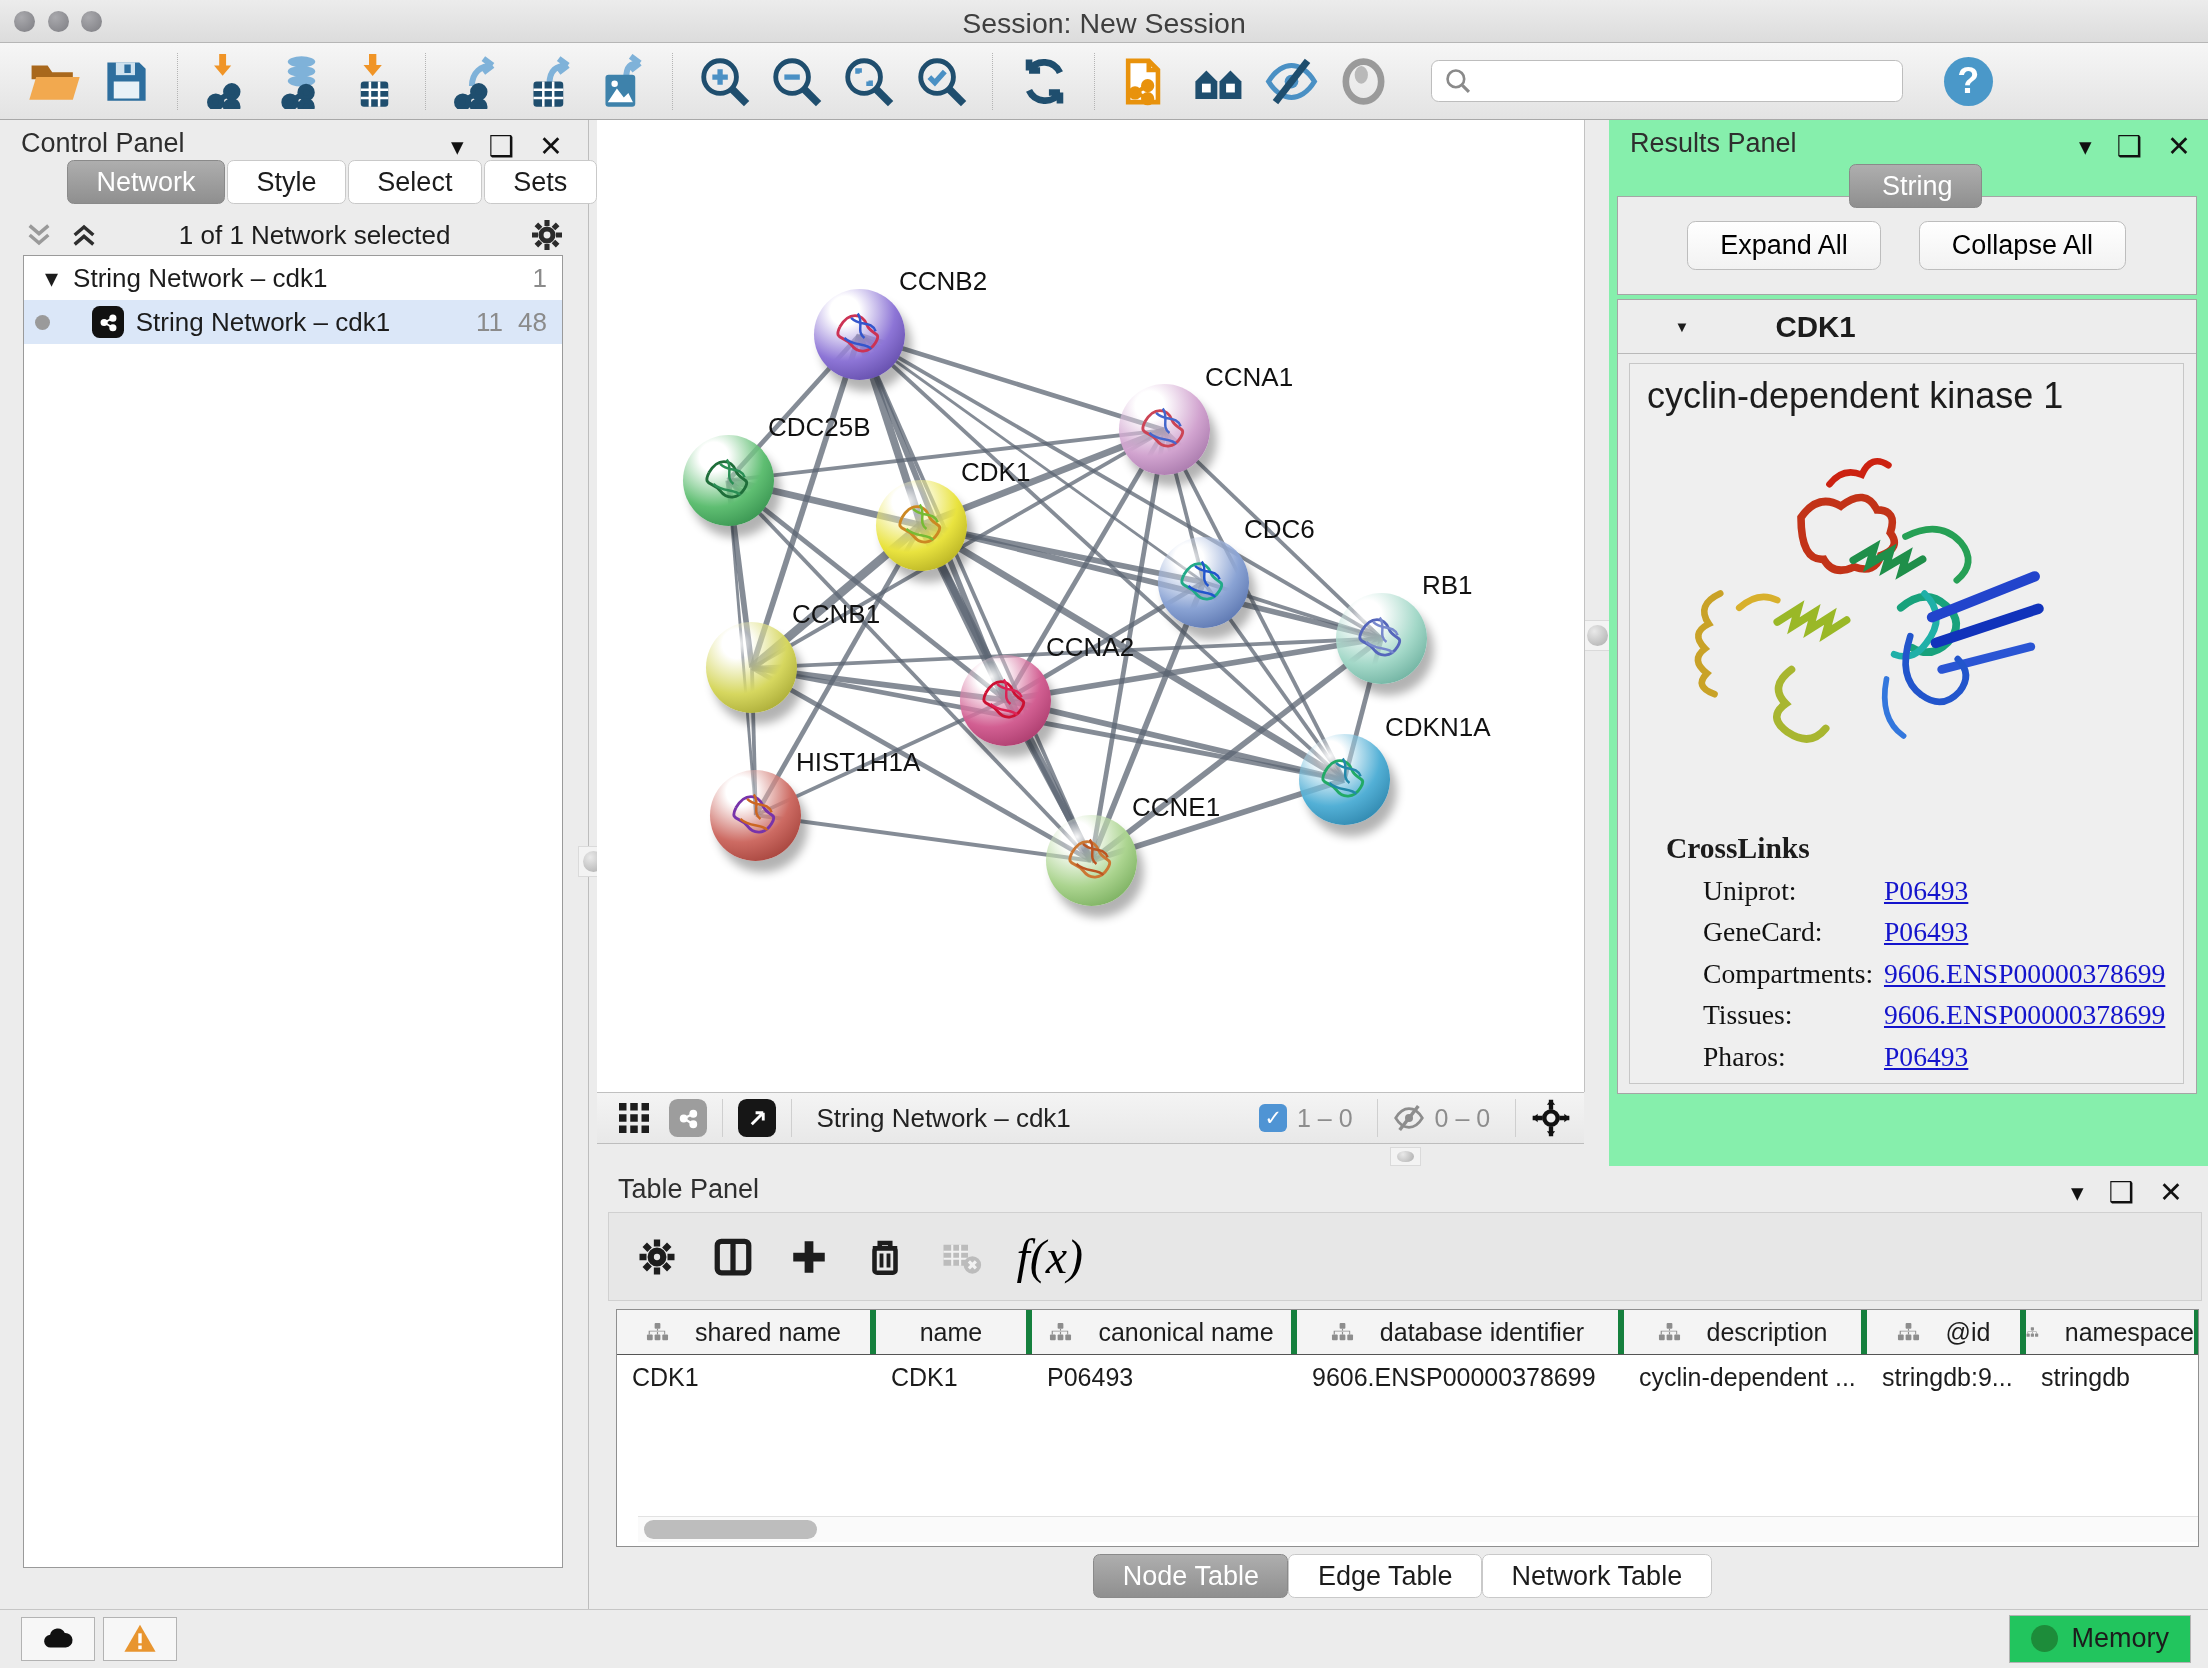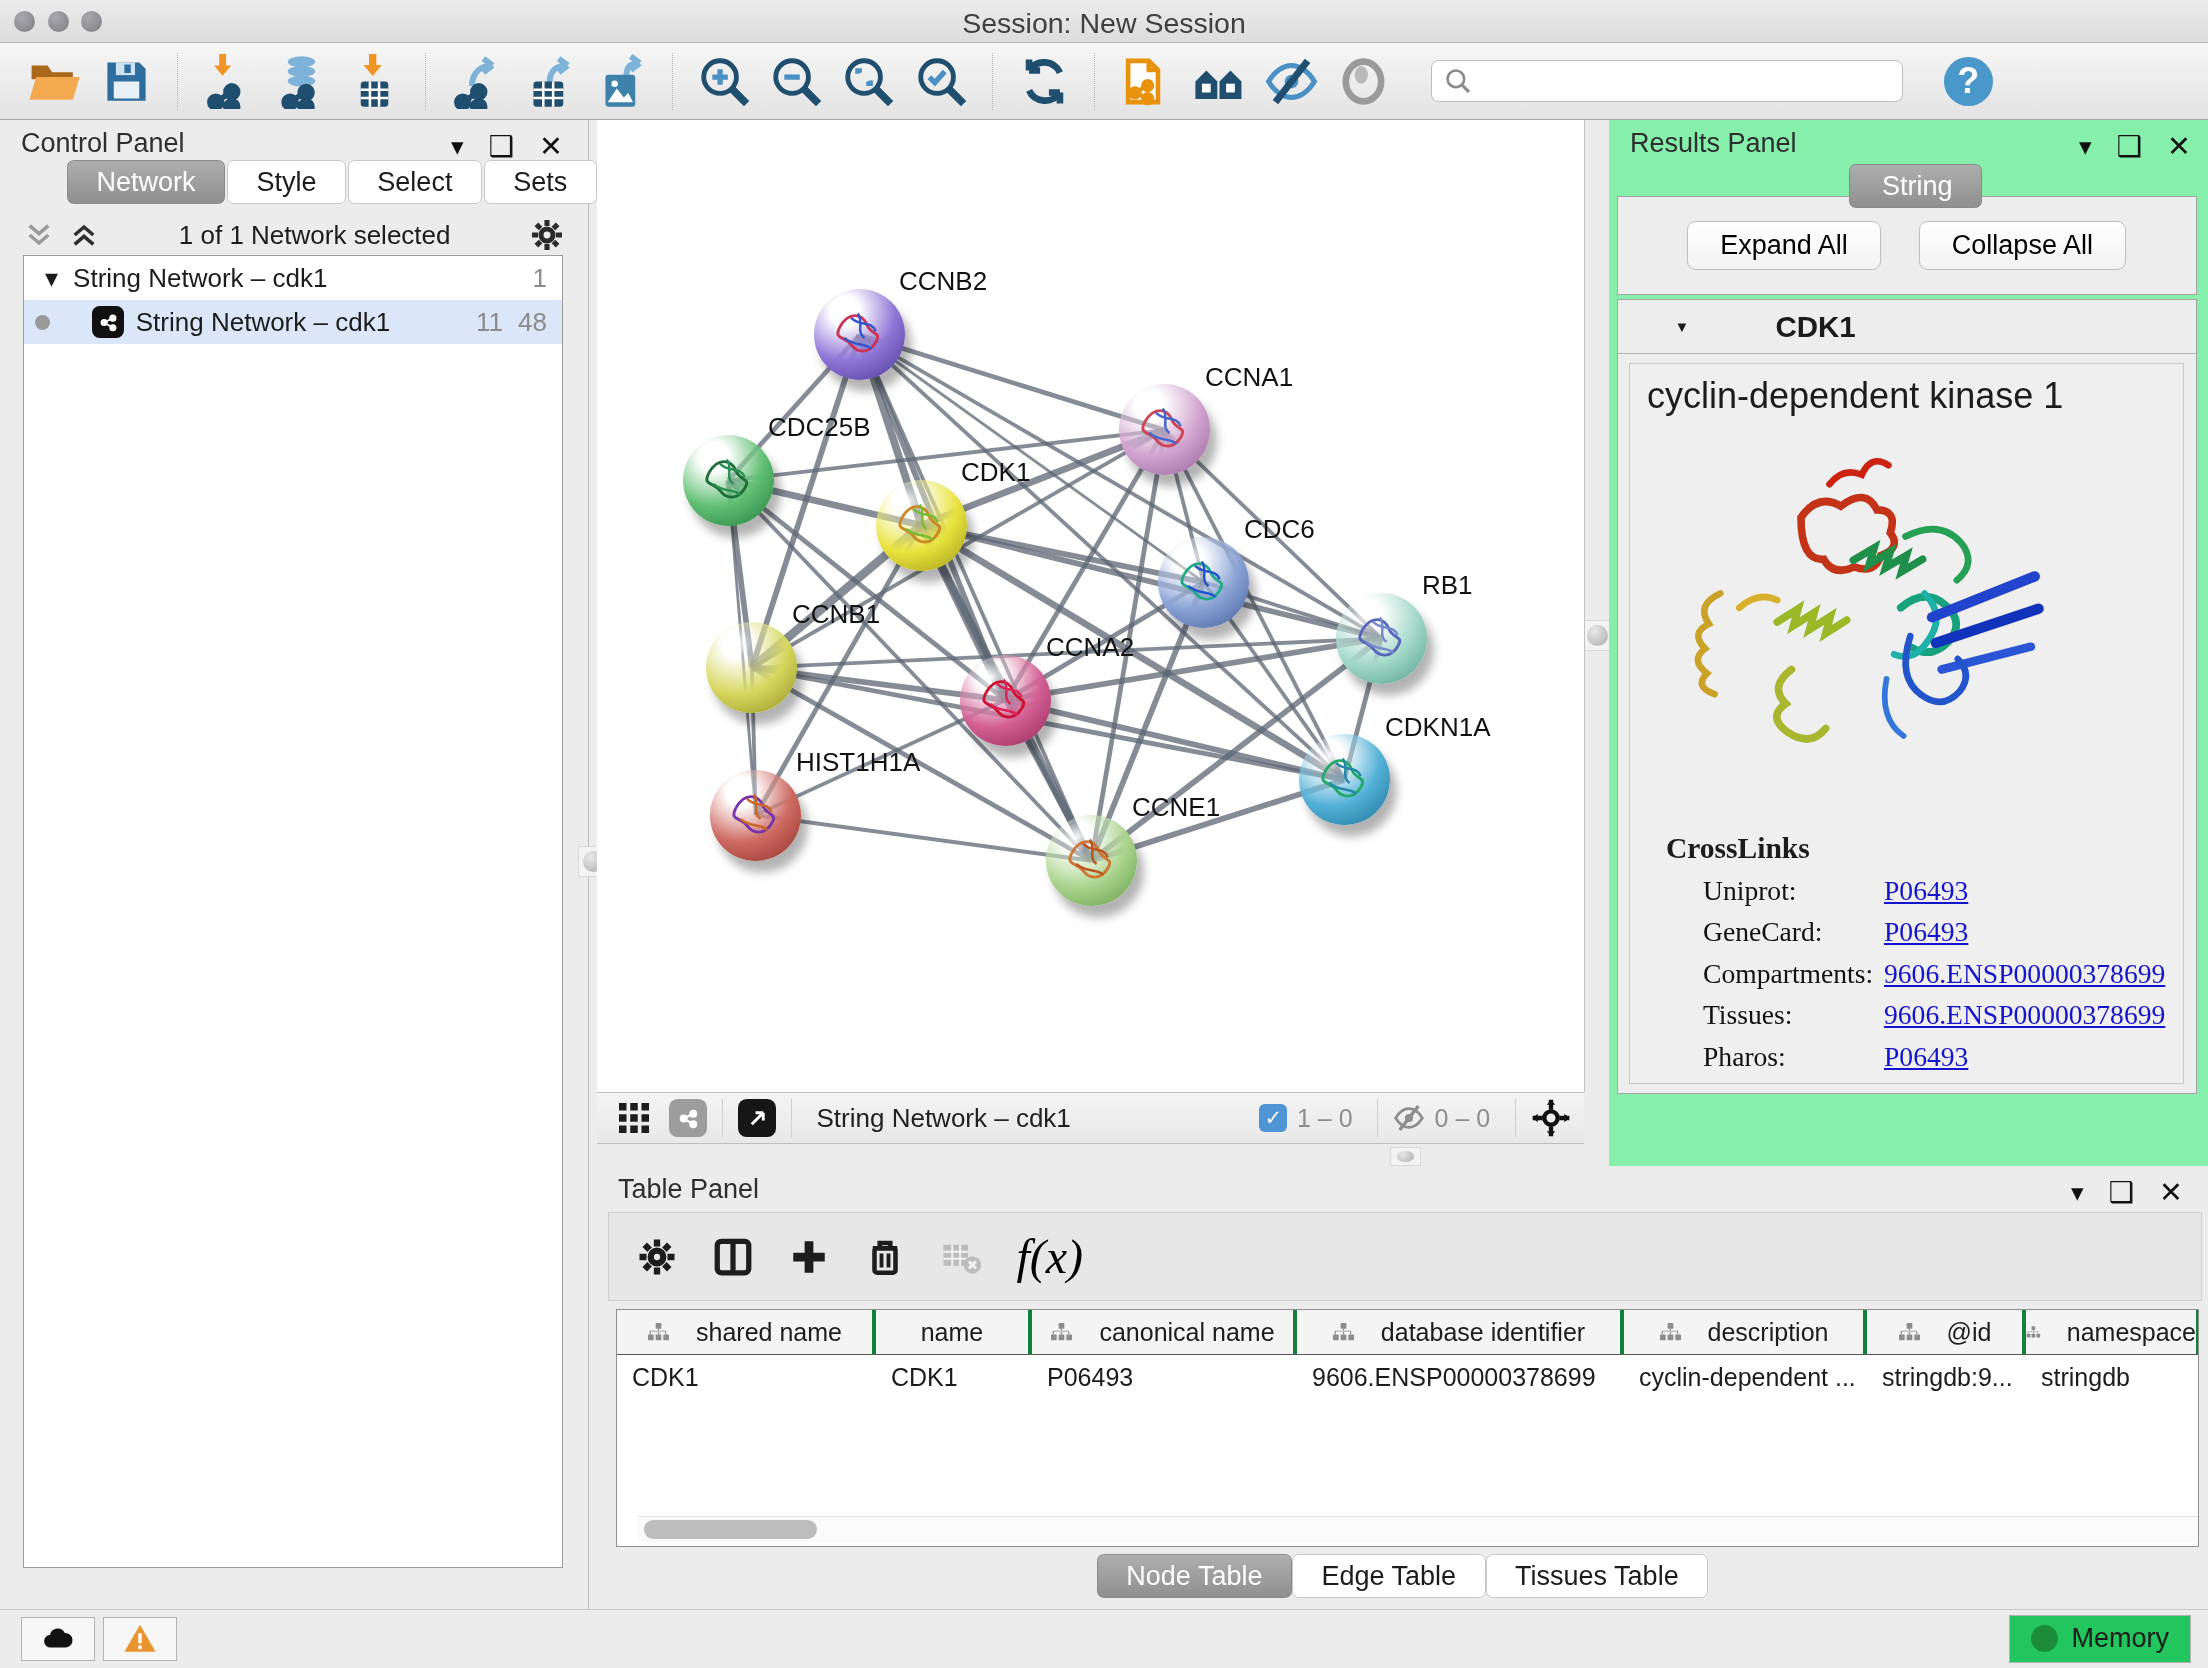--- a/index.html
+++ b/index.html
@@ -86,21 +86,21 @@
   .xlrow .lab{width:181px;color:#111;margin-left:12px;}
   .xlrow a{color:#1414cc;text-decoration:underline;}
   
   #table-panel{position:absolute;left:597px;top:1166px;width:1611px;height:443px;background:#ececec;}
   #tp-toolbar{position:absolute;left:11.4px;top:46px;right:5.7px;height:89px;background:#e7e7e7;
     border:1px solid #d0d0d0;display:flex;align-items:center;gap:34px;padding-left:27px;box-sizing:border-box;}
   #tp-table{position:absolute;left:19px;top:143px;width:1583px;height:238px;background:#fff;
     border:1.9px solid #8f8f8f;box-sizing:border-box;overflow:hidden;}
   #thead-row{display:flex;height:44px;background:#f4f4f4;border-bottom:1.9px solid #555;}
   .th{display:flex;align-items:center;justify-content:center;gap:26px;font-size:25px;
-    border-right:4px solid #15803d;box-sizing:border-box;flex:0 0 auto;overflow:hidden;white-space:nowrap;}
+    border-right:6px solid #15803d;box-sizing:border-box;flex:0 0 auto;overflow:hidden;white-space:nowrap;}
   .tr{display:flex;height:44px;}
   .td{font-size:25px;padding-left:15px;display:flex;align-items:center;box-sizing:border-box;
     flex:0 0 auto;overflow:hidden;white-space:nowrap;}
   #tp-hscroll{position:absolute;left:21px;bottom:3.8px;width:1575px;height:25px;background:#fafafa;
     border-top:1px solid #e2e2e2;}
   #tp-thumb{position:absolute;left:5.7px;top:2.9px;width:173px;height:19px;border-radius:9.5px;background:#bdbdbd;}
   #tp-tabs{position:absolute;left:0;right:0;top:388px;display:flex;justify-content:center;}
   
   #status-bar{position:absolute;left:0;top:1609px;width:100%;height:59px;background:#ececec;
     border-top:1px solid #c6c6c6;}
@@ -718,21 +718,21 @@
             <div class="td" style="width: 174px;">stringdb</div>
           </div>
         </div>
       <div id="tp-hscroll">
         <div id="tp-thumb"></div>
       </div>
     </div>
     <div id="tp-tabs">
       <div class="tabbtn sel">Node Table</div>
       <div class="tabbtn">Edge Table</div>
-      <div class="tabbtn">Tissues Table</div>
+      <div class="tabbtn">Network Table</div>
     </div>
   </div>
 
   <div id="status-bar">
     <div class="sbtn" style="left:21px">
       <svg width="34" height="34" viewBox="0 0 24 24">
         <path d="M7 18a4.5 4.5 0 0 1-.6-9 5.5 5.5 0 0 1 10.4-1.2A4 4 0 0 1 17.5 18z" fill="#111"></path>
       </svg>
       </div>
     <div class="sbtn" style="left:103px">

